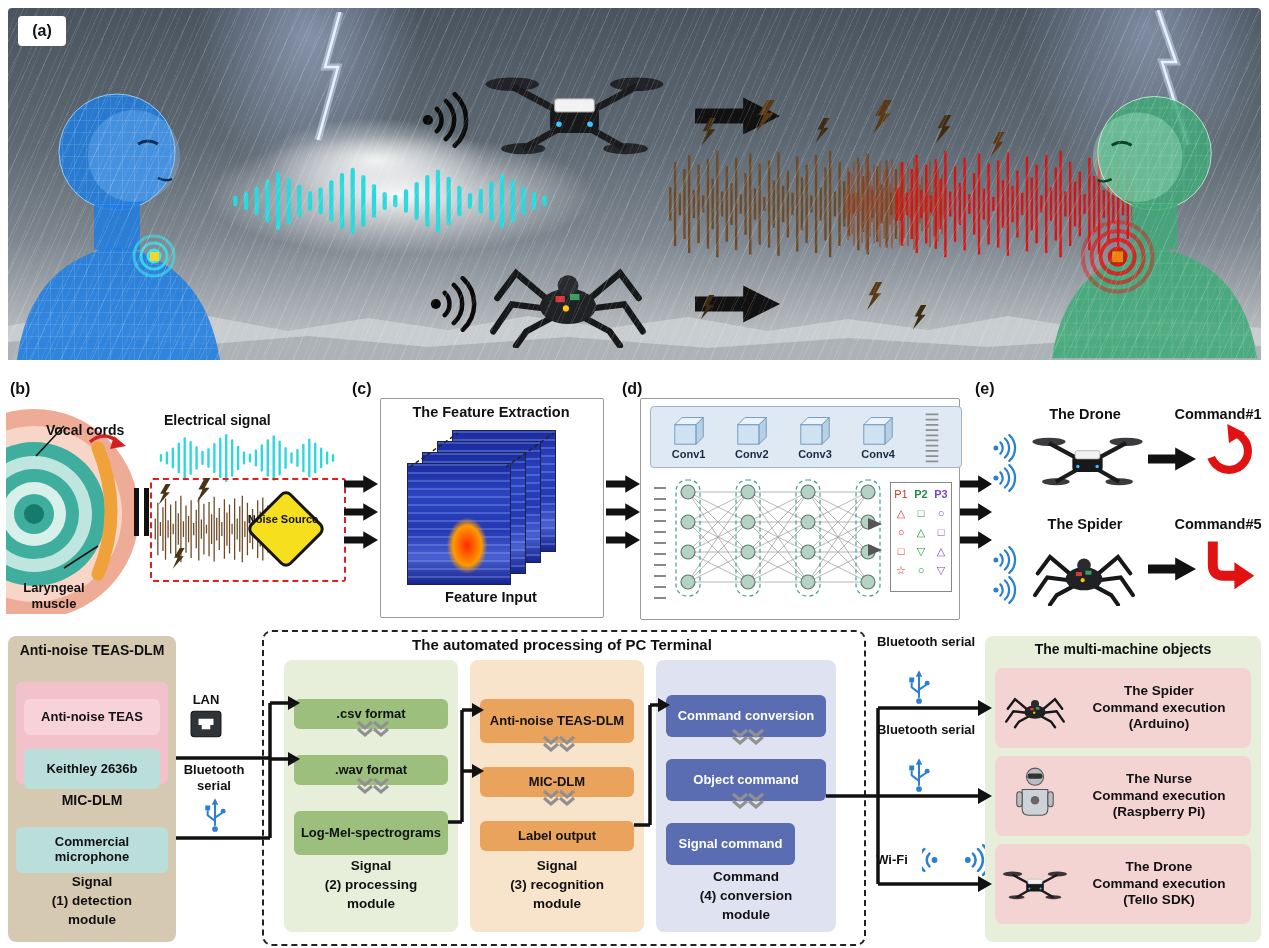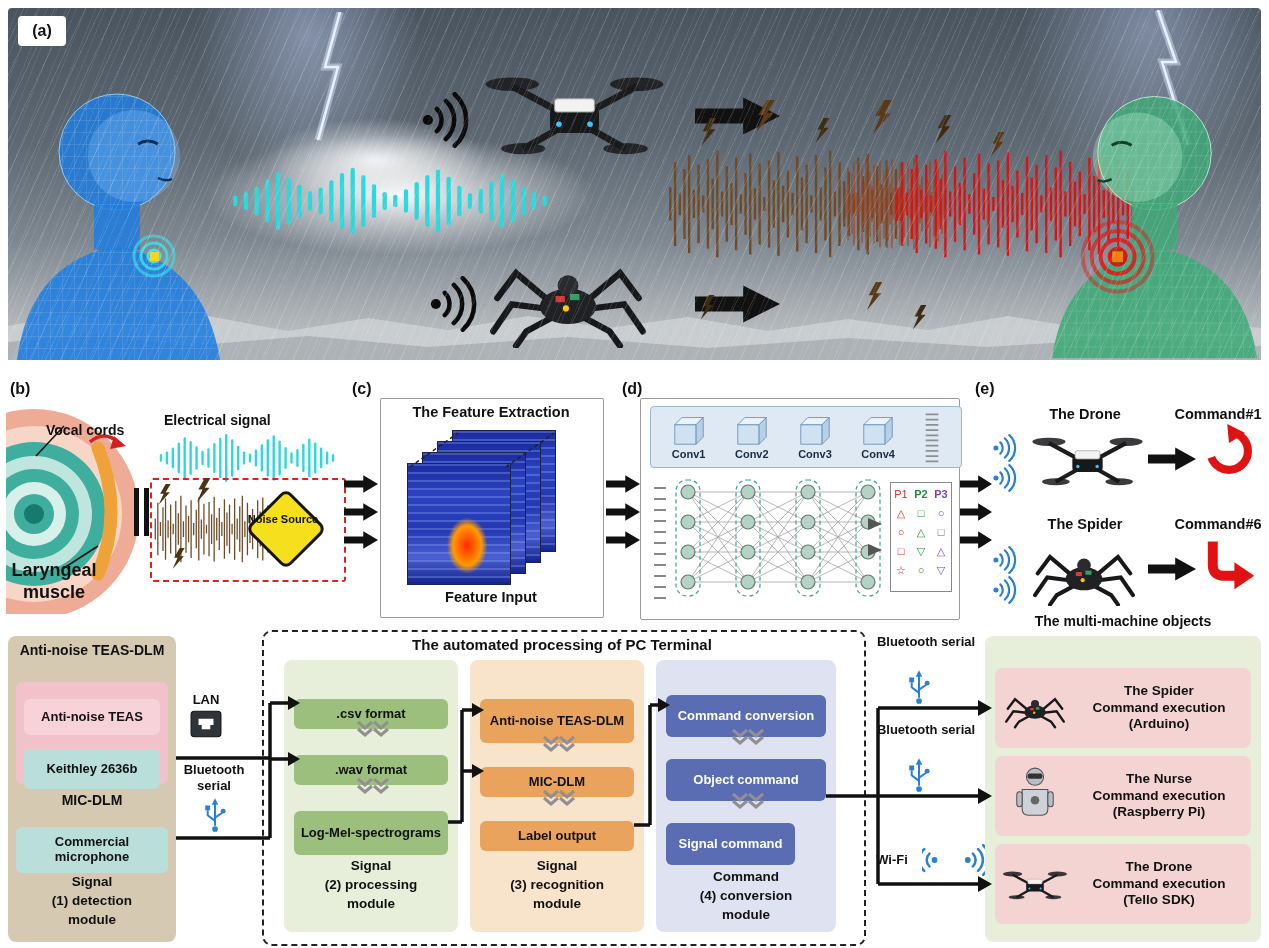--- a/index.html
+++ b/index.html
@@ -279,21 +279,21 @@
     <circle cx="28" cy="118" r="10" fill="#177a6e"></circle>
     <path d="M92,52Q118,115 92,178" stroke="#f0a23a" stroke-width="13" fill="none" stroke-linecap="round"></path>
     <path d="M84,46Q98,34 112,46" stroke="#d42020" stroke-width="3.5" fill="none"></path>
     <polygon points="108,40 120,50 104,53" fill="#d42020"></polygon>
     <line x1="58" y1="30" x2="30" y2="60" stroke="#111" stroke-width="1.5"></line>
     <line x1="92" y1="150" x2="58" y2="172" stroke="#111" stroke-width="1.5"></line>
     <rect x="128" y="92" width="5" height="48" fill="#111"></rect>
     <rect x="138" y="92" width="5" height="48" fill="#111"></rect>
   </svg>
   <div class="abs bold" style="left:46px;top:422px;width:110px;font-size:14px">Vocal cords</div>
-  <div class="abs bold ctr" style="left:6px;top:560px;width:96px;font-size:18px;line-height:1.2">Laryngeal muscle</div>
+  <div class="abs bold ctr" style="left:6px;top:580px;width:96px;font-size:13px;line-height:1.2">Laryngeal muscle</div>
   <div class="abs bold" style="left:164px;top:412px;width:160px;font-size:14px">Electrical signal</div>
   <svg class="abs" style="left:158px;top:432px;width:178px;height:52px;color:#2ad8de">
       <use href="#wave-clean"></use>
     </svg>
   <div class="abs" style="left:150px;top:478px;width:192px;height:100px;border:2px dashed #e02020;border-radius:3px"></div>
   <svg class="abs" style="left:154px;top:494px;width:128px;height:70px;color:#6e4a26">
       <use href="#wave-noisy"></use>
     </svg>
   <svg class="abs" style="left:158px;top:484px;width:14px;height:22px;color:#4a3416">
       <use href="#bolt"></use>
@@ -442,21 +442,21 @@
   <svg class="abs" style="left:1030px;top:428px;width:115px;height:62px">
       <use href="#drone"></use>
     </svg>
   <svg class="abs" style="left:1148px;top:446px;width:48px;height:26px">
       <use href="#arrow-right"></use>
     </svg>
   <svg class="abs" style="left:1202px;top:424px;width:54px;height:54px">
       <use href="#circ-arrow"></use>
     </svg>
   <div class="abs bold ctr" style="left:1020px;top:516px;width:130px;font-size:14.5px">The Spider</div>
-  <div class="abs bold ctr" style="left:1168px;top:516px;width:100px;font-size:14.5px">Command#6</div>
+  <div class="abs bold ctr" style="left:1168px;top:516px;width:100px;font-size:14.5px">Command#5</div>
   <svg class="abs" style="left:992px;top:546px;width:28px;height:28px;color:#2b7fd4">
       <use href="#sound"></use>
     </svg>
   <svg class="abs" style="left:992px;top:576px;width:28px;height:28px;color:#2b7fd4">
       <use href="#sound"></use>
     </svg>
   <svg class="abs" style="left:1028px;top:538px;width:112px;height:68px">
       <use href="#spider"></use>
     </svg>
   <svg class="abs" style="left:1148px;top:556px;width:48px;height:26px">
@@ -547,21 +547,21 @@
   <svg class="abs" style="left:906px;top:758px;width:26px;height:36px;color:#2b7fd4">
       <use href="#usb"></use>
     </svg>
   <div class="abs linklbl" style="left:862px;top:852px;width:60px">Wi-Fi</div>
   <svg class="abs" style="left:922px;top:844px;width:66px;height:32px;color:#2b7fd4" viewBox="0 0 84 50">
     <use href="#sound" transform="translate(34,0) scale(-1,1)"></use>
     <use href="#sound" transform="translate(38,0)"></use>
   </svg>
 
   <div class="abs greenc" style="left:985px;top:636px;width:276px;height:306px"></div>
-  <div class="abs bold ctr" style="left:985px;top:613px;width:276px;font-size:14px">The multi-machine objects</div>
+  <div class="abs bold ctr" style="left:985px;top:641px;width:276px;font-size:14px">The multi-machine objects</div>
   <div class="abs pinkrow" style="left:995px;top:668px;width:256px;height:80px">
     <svg style="width:64px;height:46px">
         <use href="#spider"></use>
       </svg>
     <div class="txt">
       <div>The Spider</div>
       <div>Command execution</div>
       <div>(Arduino)</div>
     </div>
   </div>

